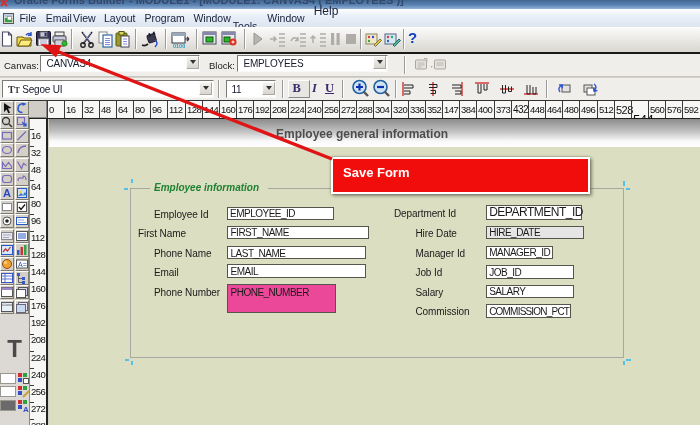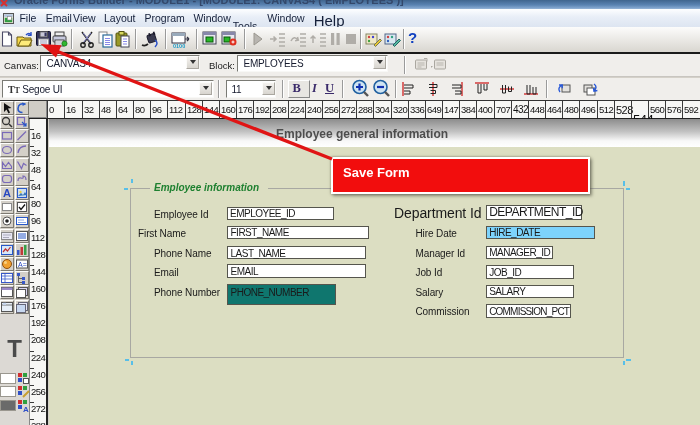--- a/index.html
+++ b/index.html
@@ -22,21 +22,21 @@
     <rect x="4.4" y="3.6" width="4" height="3.4" fill="#fff" stroke="#888" stroke-width="0.6"></rect>
   </svg>
 <div class="a" style="left:19.4px;top:12px;font-size:10.5px;color:#15203a">File</div>
 <div class="a" style="left:45.7px;top:12px;font-size:10.5px;color:#15203a">Email</div>
 <div class="a" style="left:73.1px;top:12px;font-size:10.5px;color:#15203a">View</div>
 <div class="a" style="left:104px;top:12px;font-size:10.5px;color:#15203a">Layout</div>
 <div class="a" style="left:144.5px;top:12px;font-size:10.5px;color:#15203a">Program</div>
 <div class="a" style="left:193.4px;top:12px;font-size:10.5px;color:#15203a">Window</div>
 <div class="a" style="left:232.8px;top:20px;font-size:10.5px;color:#15203a">Tools</div>
 <div class="a" style="left:267.3px;top:12px;font-size:10.5px;color:#15203a">Window</div>
-<div class="a" style="left:313.7px;top:12px;font-size:15px;color:#15203a">Help</div>
+<div class="a" style="left:313.7px;top:4px;font-size:12px;color:#15203a">Help</div>
 <div class="a" style="left:0;top:26.5px;width:700px;height:25px;background:linear-gradient(#fcfcfb,#e7e5e1 60%,#d9d6d0)"></div>
 <svg class="a" style="left:1px;top:30.5px" width="12" height="17">
     <path d="M1.5 1 h6 l3 3 v11 h-9 z" fill="#fff" stroke="#4a4a66" stroke-width="1.1"></path>
     <path d="M7.5 1 v3 h3" fill="none" stroke="#4a4a66" stroke-width="1.1"></path>
   </svg>
 <svg class="a" style="left:16px;top:30.5px" width="17" height="17">
     <path d="M1 6 h6 l1 1 h7 v8 h-14 z" fill="#f4d648" stroke="#6a5a10" stroke-width="1"></path>
     <path d="M2 15 l3 -6 h11 l-3 6 z" fill="#fdeb7a" stroke="#6a5a10" stroke-width="1"></path>
     <path d="M10 4 q3 -3 5 0" fill="none" stroke="#2a50c8" stroke-width="1.4"></path>
     <path d="M15 1 v3.2 h-3.2" fill="none" stroke="#2a50c8" stroke-width="1.4"></path>
@@ -272,29 +272,29 @@
 <div class="a" style="left:341px;top:103.5px;font-size:9.5px;color:#111;letter-spacing:-0.5px">272</div>
 <div class="a" style="left:356px;top:101px;width:1px;height:16.5px;background:#3a3a3a"></div>
 <div class="a" style="left:358px;top:103.5px;font-size:9.5px;color:#111;letter-spacing:-0.5px">288</div>
 <div class="a" style="left:373px;top:101px;width:1px;height:16.5px;background:#3a3a3a"></div>
 <div class="a" style="left:375px;top:103.5px;font-size:9.5px;color:#111;letter-spacing:-0.5px">304</div>
 <div class="a" style="left:391px;top:101px;width:1px;height:16.5px;background:#3a3a3a"></div>
 <div class="a" style="left:393px;top:103.5px;font-size:9.5px;color:#111;letter-spacing:-0.5px">320</div>
 <div class="a" style="left:408px;top:101px;width:1px;height:16.5px;background:#3a3a3a"></div>
 <div class="a" style="left:410px;top:103.5px;font-size:9.5px;color:#111;letter-spacing:-0.5px">336</div>
 <div class="a" style="left:425px;top:101px;width:1px;height:16.5px;background:#3a3a3a"></div>
-<div class="a" style="left:427px;top:103.5px;font-size:9.5px;color:#111;letter-spacing:-0.5px">649</div>
+<div class="a" style="left:427px;top:103.5px;font-size:9.5px;color:#111;letter-spacing:-0.5px">352</div>
 <div class="a" style="left:442px;top:101px;width:1px;height:16.5px;background:#3a3a3a"></div>
 <div class="a" style="left:444px;top:103.5px;font-size:9.5px;color:#111;letter-spacing:-0.5px">147</div>
 <div class="a" style="left:459px;top:101px;width:1px;height:16.5px;background:#3a3a3a"></div>
 <div class="a" style="left:461px;top:103.5px;font-size:9.5px;color:#111;letter-spacing:-0.5px">384</div>
 <div class="a" style="left:476px;top:101px;width:1px;height:16.5px;background:#3a3a3a"></div>
 <div class="a" style="left:478px;top:103.5px;font-size:9.5px;color:#111;letter-spacing:-0.5px">400</div>
 <div class="a" style="left:494px;top:101px;width:1px;height:16.5px;background:#3a3a3a"></div>
-<div class="a" style="left:496px;top:103.5px;font-size:9.5px;color:#111;letter-spacing:-0.5px">707</div>
+<div class="a" style="left:496px;top:103.5px;font-size:9.5px;color:#111;letter-spacing:-0.5px">373</div>
 <div class="a" style="left:511px;top:101px;width:1px;height:16.5px;background:#3a3a3a"></div>
 <div class="a" style="left:513px;top:103.5px;font-size:10px;color:#111;letter-spacing:-0.5px">432</div>
 <div class="a" style="left:528px;top:101px;width:1px;height:16.5px;background:#3a3a3a"></div>
 <div class="a" style="left:530px;top:103.5px;font-size:9.5px;color:#111;letter-spacing:-0.5px">448</div>
 <div class="a" style="left:545px;top:101px;width:1px;height:16.5px;background:#3a3a3a"></div>
 <div class="a" style="left:547px;top:103.5px;font-size:9.5px;color:#111;letter-spacing:-0.5px">464</div>
 <div class="a" style="left:562px;top:101px;width:1px;height:16.5px;background:#3a3a3a"></div>
 <div class="a" style="left:564px;top:103.5px;font-size:9.5px;color:#111;letter-spacing:-0.5px">480</div>
 <div class="a" style="left:579px;top:101px;width:1px;height:16.5px;background:#3a3a3a"></div>
 <div class="a" style="left:581px;top:103.5px;font-size:9.5px;color:#111;letter-spacing:-0.5px">496</div>
@@ -541,33 +541,33 @@
   </div>
 <div class="a" style="left:227px;top:226px;width:142px;height:12.5px;background:#fff;border:1px solid #55554d">
     <div class="a" style="left:2.5px;top:50%;transform:translateY(-50%);font-size:10px;letter-spacing:-0.5px;color:#1a1a1a;white-space:nowrap">FIRST_NAME</div>
   </div>
 <div class="a" style="left:227px;top:246px;width:138.5px;height:13px;background:#fff;border:1px solid #55554d">
     <div class="a" style="left:2.5px;top:50%;transform:translateY(-50%);font-size:10px;letter-spacing:-0.5px;color:#1a1a1a;white-space:nowrap">LAST_NAME</div>
   </div>
 <div class="a" style="left:227px;top:264px;width:139px;height:14px;background:#fff;border:1px solid #55554d">
     <div class="a" style="left:2.5px;top:50%;transform:translateY(-50%);font-size:10px;letter-spacing:-0.5px;color:#1a1a1a;white-space:nowrap">EMAIL</div>
   </div>
-<div class="a" style="left:227px;top:283.5px;width:109px;height:21px;background:#0f766e;border:1px solid #55554d">
+<div class="a" style="left:227px;top:283.5px;width:109px;height:29px;background:#ec4899;border:1px solid #55554d">
     <div class="a" style="left:2.5px;top:2px;font-size:10px;letter-spacing:-0.5px;color:#1a1a1a;white-space:nowrap">PHONE_NUMBER</div>
   </div>
-<div class="a" style="left:394px;top:213px;transform:translateY(-50%);font-size:14px;letter-spacing:-0.1px;color:#1a1a1a;white-space:nowrap">Department Id</div>
+<div class="a" style="left:394px;top:213px;transform:translateY(-50%);font-size:10px;letter-spacing:-0.1px;color:#1a1a1a;white-space:nowrap">Department Id</div>
 <div class="a" style="left:415.5px;top:233px;transform:translateY(-50%);font-size:10px;letter-spacing:-0.1px;color:#1a1a1a;white-space:nowrap">Hire Date</div>
 <div class="a" style="left:415.5px;top:252.8px;transform:translateY(-50%);font-size:10px;letter-spacing:-0.1px;color:#1a1a1a;white-space:nowrap">Manager Id</div>
 <div class="a" style="left:415.5px;top:272px;transform:translateY(-50%);font-size:10px;letter-spacing:-0.1px;color:#1a1a1a;white-space:nowrap">Job Id</div>
 <div class="a" style="left:415.5px;top:291.5px;transform:translateY(-50%);font-size:10px;letter-spacing:-0.1px;color:#1a1a1a;white-space:nowrap">Salary</div>
 <div class="a" style="left:415.5px;top:310.6px;transform:translateY(-50%);font-size:10px;letter-spacing:-0.1px;color:#1a1a1a;white-space:nowrap">Commission</div>
 <div class="a" style="left:485.7px;top:205px;width:96.5px;height:14.5px;background:#fff;border:1px solid #55554d">
     <div class="a" style="left:2.5px;top:50%;transform:translateY(-50%);font-size:12px;letter-spacing:-0.5px;color:#1a1a1a;white-space:nowrap">DEPARTMENT_ID</div>
   </div>
-<div class="a" style="left:485.7px;top:225.7px;width:109px;height:13.6px;background:#7dd3fc;border:1px solid #55554d">
+<div class="a" style="left:485.7px;top:225.7px;width:98px;height:13.6px;background:#e5e5e5;border:1px solid #55554d">
     <div class="a" style="left:2.5px;top:50%;transform:translateY(-50%);font-size:10px;letter-spacing:-0.5px;color:#1a1a1a;white-space:nowrap">HIRE_DATE</div>
   </div>
 <div class="a" style="left:485.7px;top:245.5px;width:67px;height:13.5px;background:#fff;border:1px solid #55554d">
     <div class="a" style="left:2.5px;top:50%;transform:translateY(-50%);font-size:10px;letter-spacing:-0.5px;color:#1a1a1a;white-space:nowrap">MANAGER_ID</div>
   </div>
 <div class="a" style="left:485.7px;top:265px;width:88px;height:13.5px;background:#fff;border:1px solid #55554d">
     <div class="a" style="left:2.5px;top:50%;transform:translateY(-50%);font-size:10px;letter-spacing:-0.5px;color:#1a1a1a;white-space:nowrap">JOB_ID</div>
   </div>
 <div class="a" style="left:485.7px;top:284.7px;width:88px;height:13.6px;background:#fff;border:1px solid #55554d">
     <div class="a" style="left:2.5px;top:50%;transform:translateY(-50%);font-size:10px;letter-spacing:-0.5px;color:#1a1a1a;white-space:nowrap">SALARY</div>

